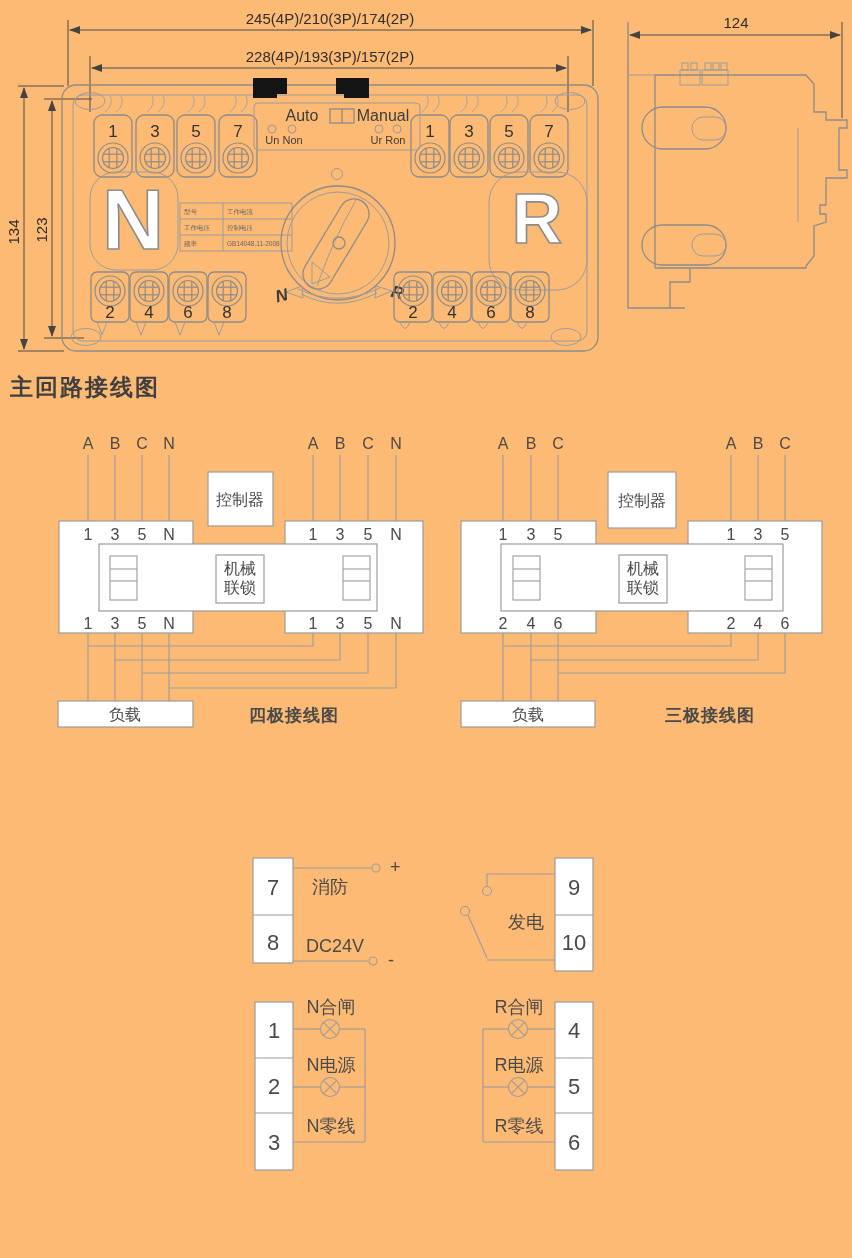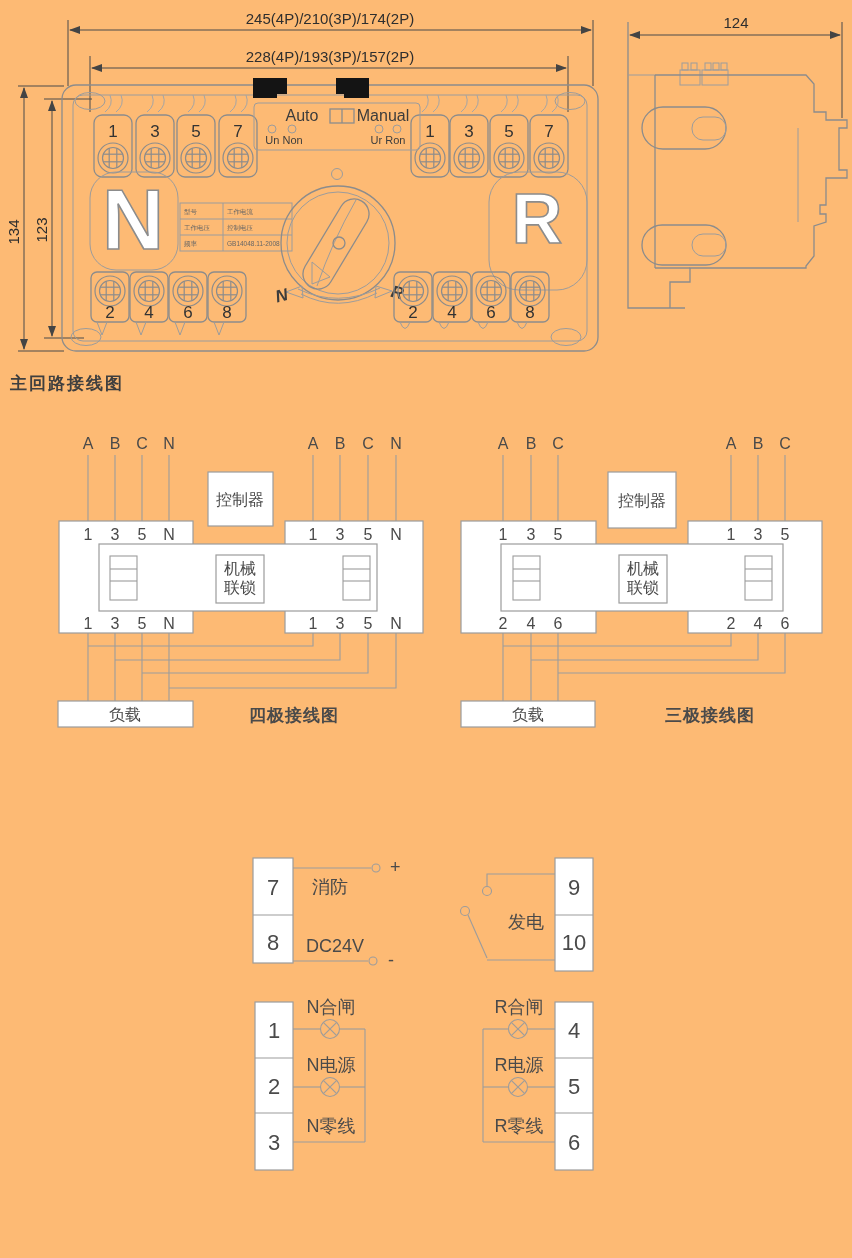--- a/index.html
+++ b/index.html
@@ -1,19 +1,19 @@
 <!DOCTYPE html>
 <html><head>
 <meta charset="utf-8">
 <style>
   html,body{margin:0;padding:0;background:#ffffff;}
   #stage{position:relative;width:852px;height:1258px;background:#fdba74;overflow:hidden;
          font-family:"Liberation Sans",sans-serif;}
   .abs{position:absolute;}
-  .heading{font-size:17px;font-weight:700;color:#3f3f3f;letter-spacing:2px;}
+  .heading{font-size:23px;font-weight:700;color:#3f3f3f;letter-spacing:2px;}
   svg{display:block;}
   svg text{font-family:"Liberation Sans",sans-serif;fill:#3c3c3c;}
   .draw{stroke:#8c8c8c;fill:none;stroke-width:1.3;}
   .draw-thin{stroke:#9c9c9c;fill:none;stroke-width:1;}
   .dim{stroke:#4a4a4a;fill:none;stroke-width:1;}
   .dimtxt{font-size:15px;fill:#2e2e2e;}
   .termnum{font-size:17px;fill:#333;font-weight:500;}
   .biglt{fill:#ffffff;stroke:#8c8c8c;stroke-width:1.6;font-weight:700;}
   .wire{stroke:#9c9c9c;fill:none;stroke-width:1.1;}
   .wbox{stroke:#9c9c9c;fill:#ffffff;stroke-width:1.2;}

